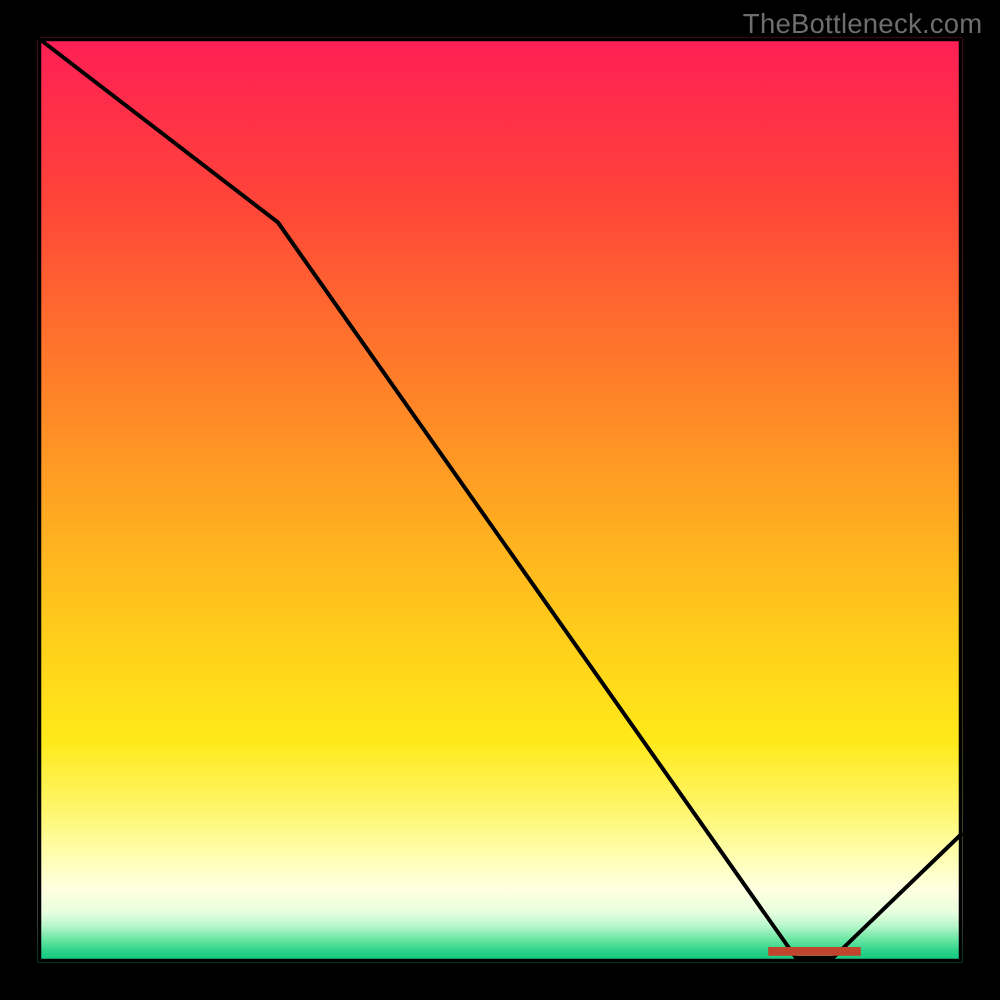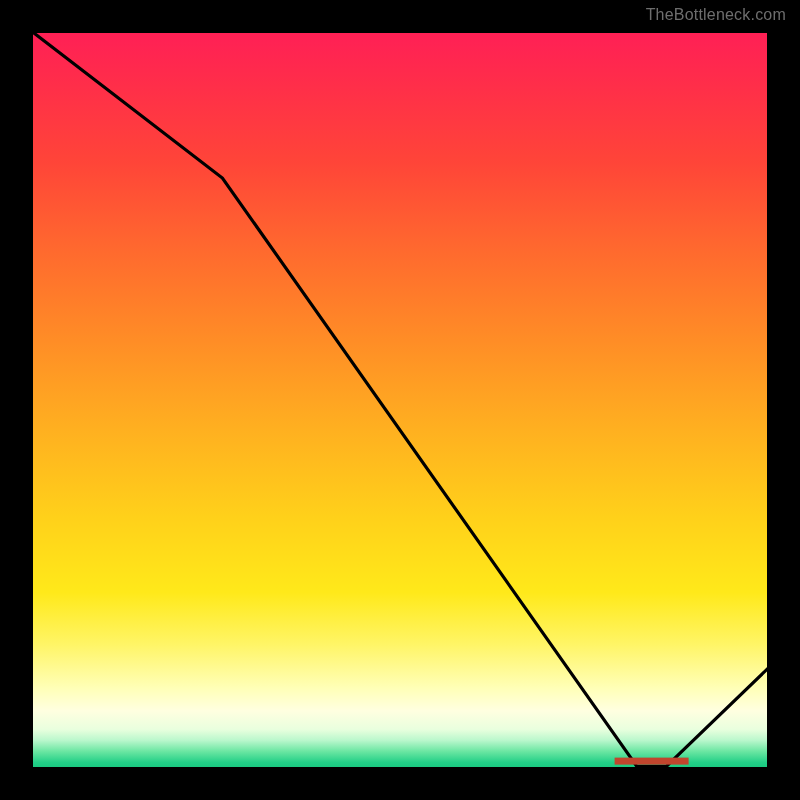--- a/index.html
+++ b/index.html
@@ -14,21 +14,21 @@
     position: relative;
     width: 800px;
     height: 800px;
     background: #000000;
   }
   .watermark {
     position: absolute;
     top: 6px;
     right: 14px;
     color: #6e6e6e;
-    font-size: 16px;
+    font-size: 22px;
     font-weight: 500;
     letter-spacing: 0.2px;
   }
   .plot-box {
     position: absolute;
     left: 30px;
     top: 30px;
     width: 740px;
     height: 740px;
   }

